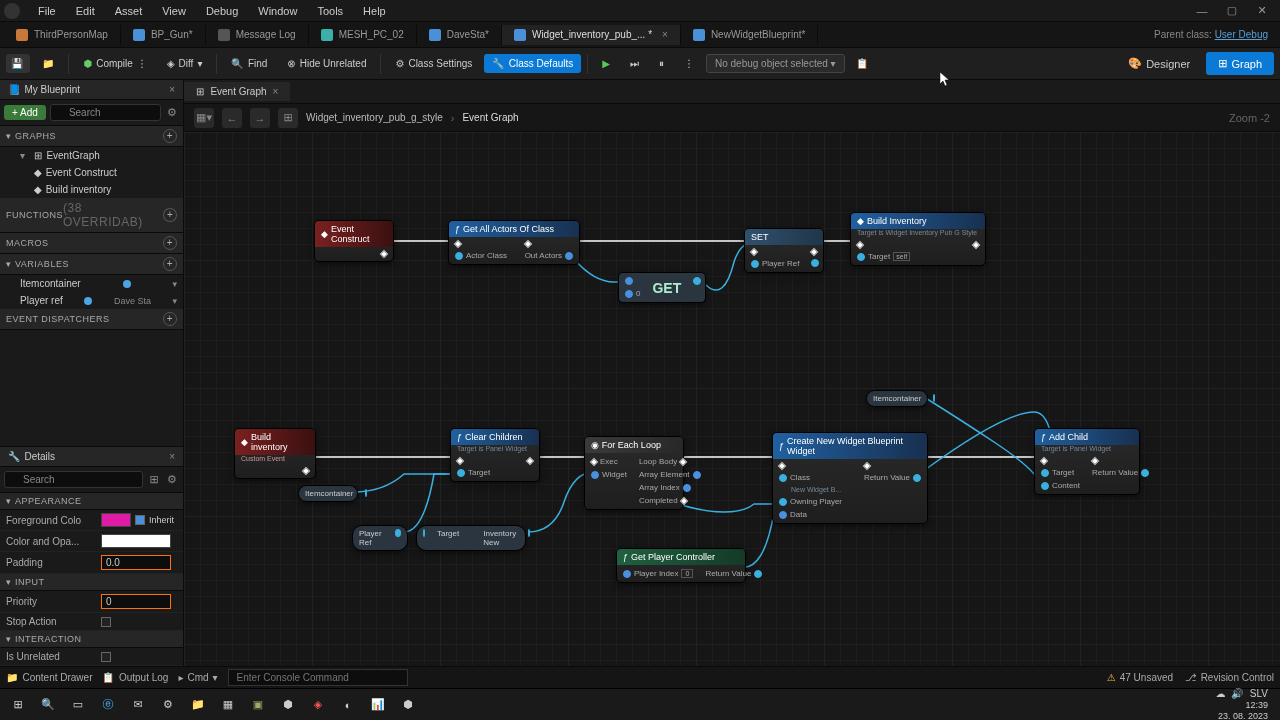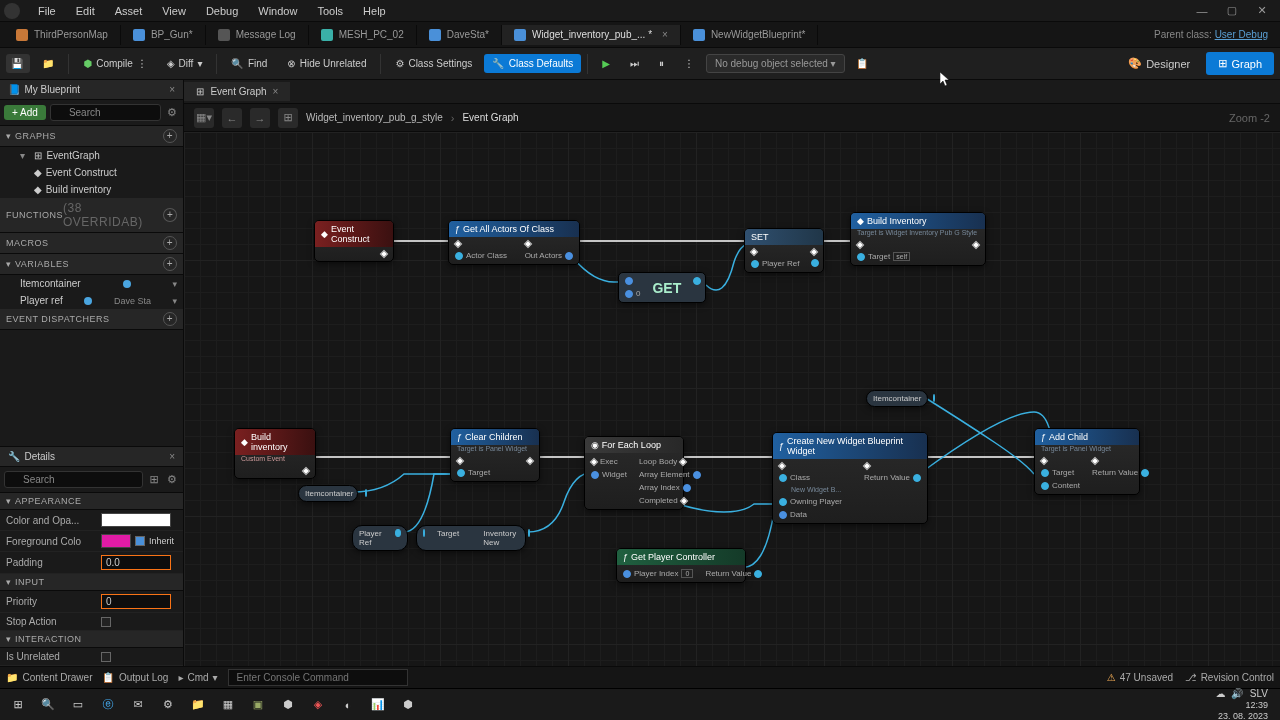--- a/index.html
+++ b/index.html
@@ -285,31 +285,31 @@
             <div class="search-box">Search</div>
           </div>
         <div class="gear">⊞</div>
         <div class="gear">⚙</div>
       </div>
       <div class="cat-header">
           <span style="margin-right:4px">▾</span>
           <span>Appearance</span>
         </div>
       <div class="det-row">
-          <span class="det-label">Color and Opa...</span>
-          <div class="det-val">
-            <div class="color-swatch"></div>
-          </div>
-        </div>
-      <div class="det-row">
           <span class="det-label">Foreground Colo</span>
           <div class="det-val" style="display:flex;gap:4px;align-items:center">
             <div class="color-swatch magenta" style="width:30px"></div>
             <div class="chk on"></div>
             <span style="font-size:9px">Inherit</span>
+          </div>
+        </div>
+      <div class="det-row">
+          <span class="det-label">Color and Opa...</span>
+          <div class="det-val">
+            <div class="color-swatch"></div>
           </div>
         </div>
       <div class="det-row">
           <span class="det-label">Padding</span>
           <div class="det-val"><input class="det-input" value="0.0" style=""></div>
         </div>
       <div class="cat-header">
           <span style="margin-right:4px">▾</span>
           <span>Input</span>
         </div>

